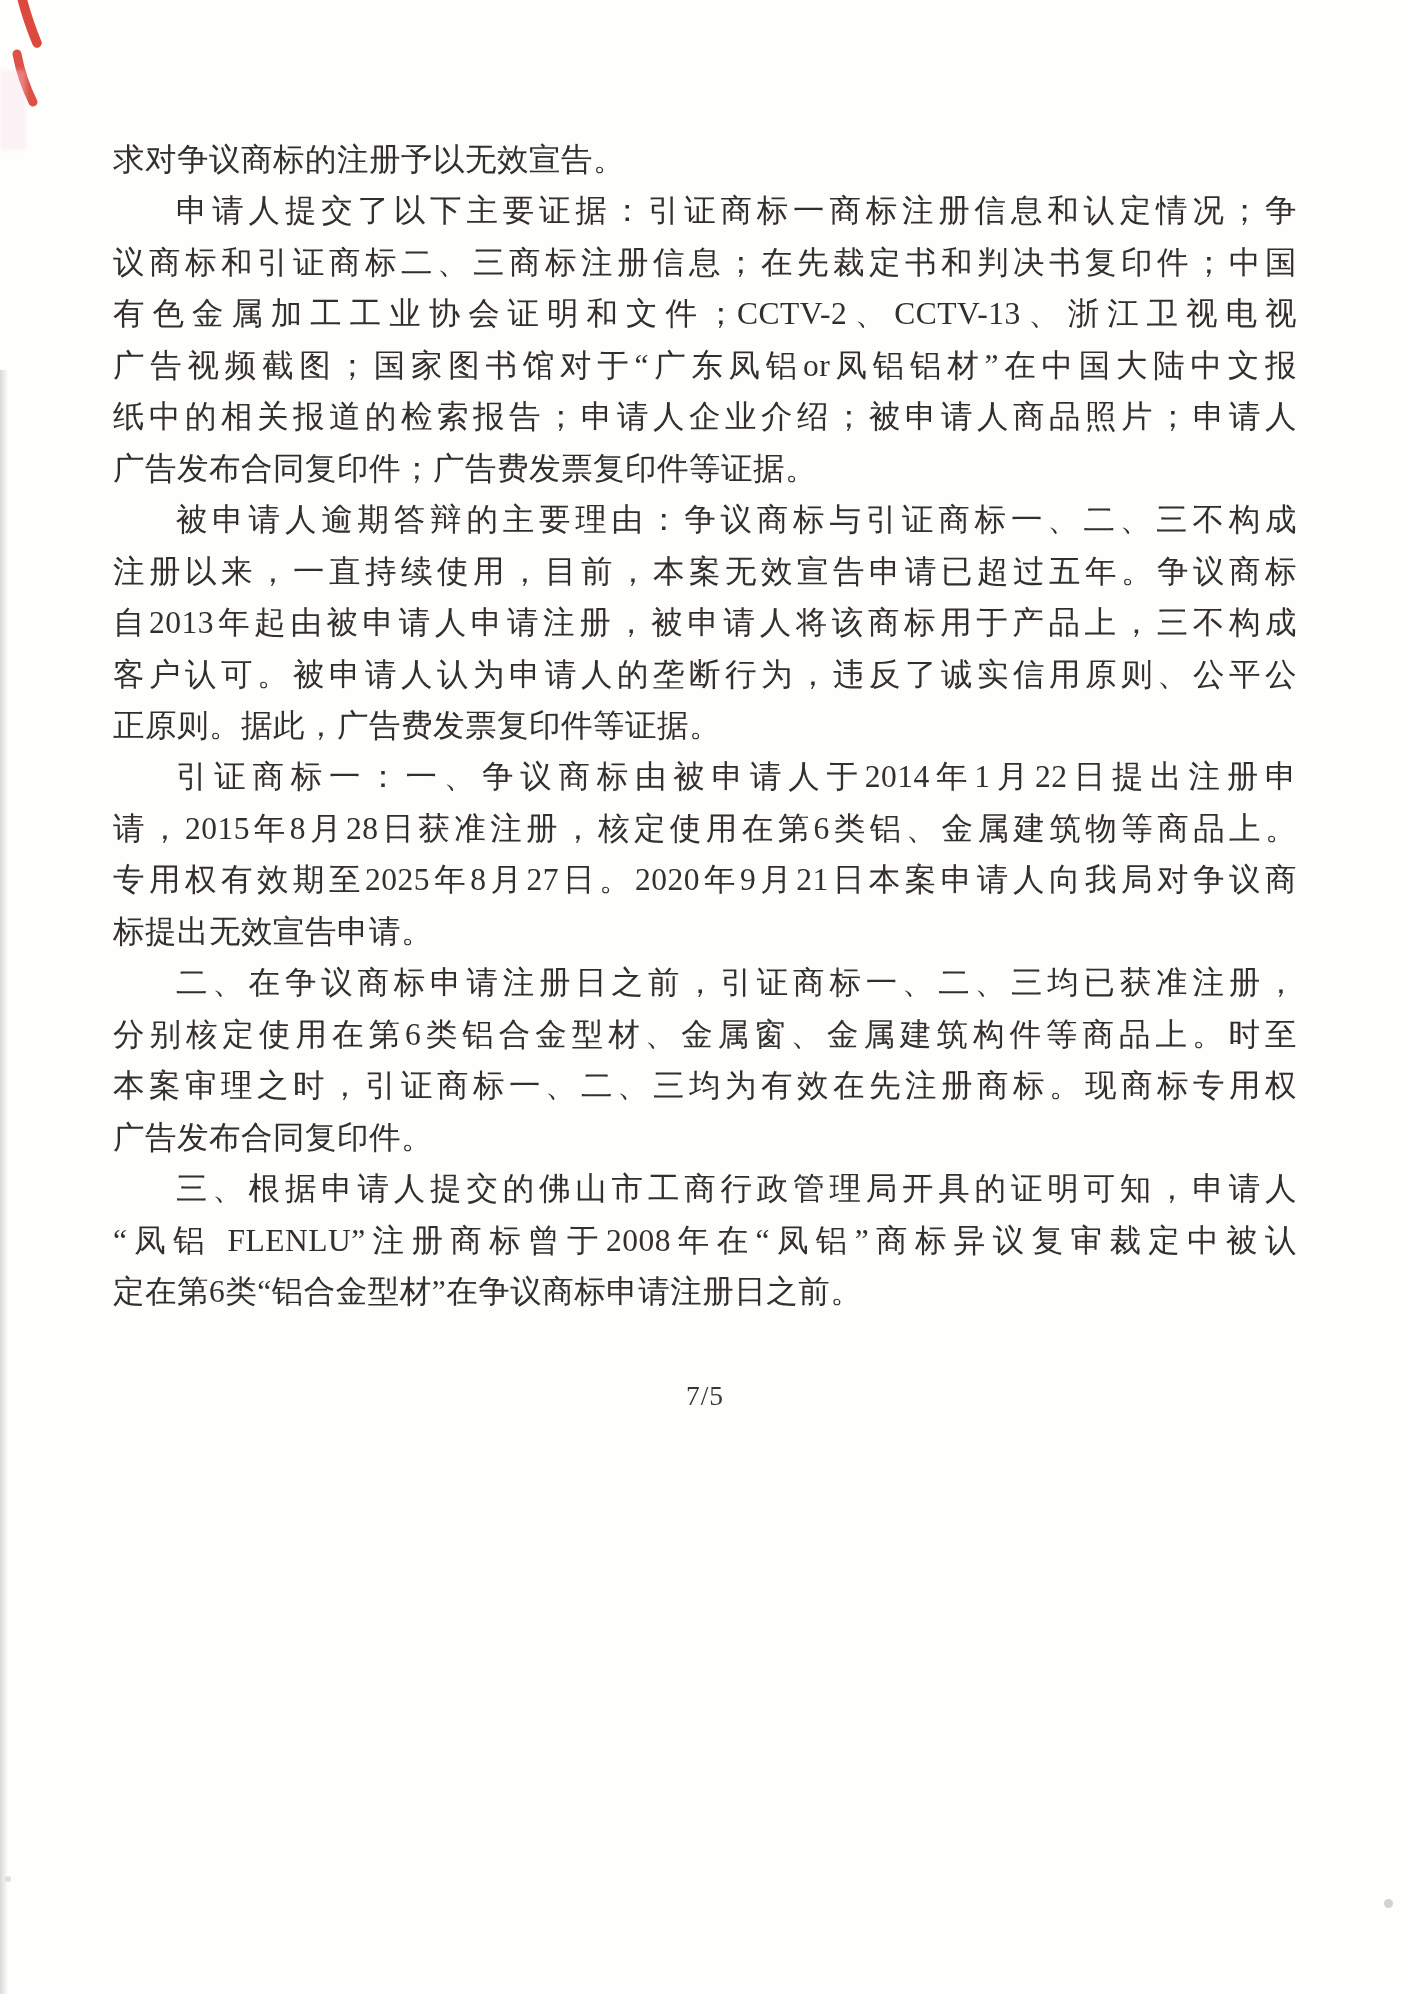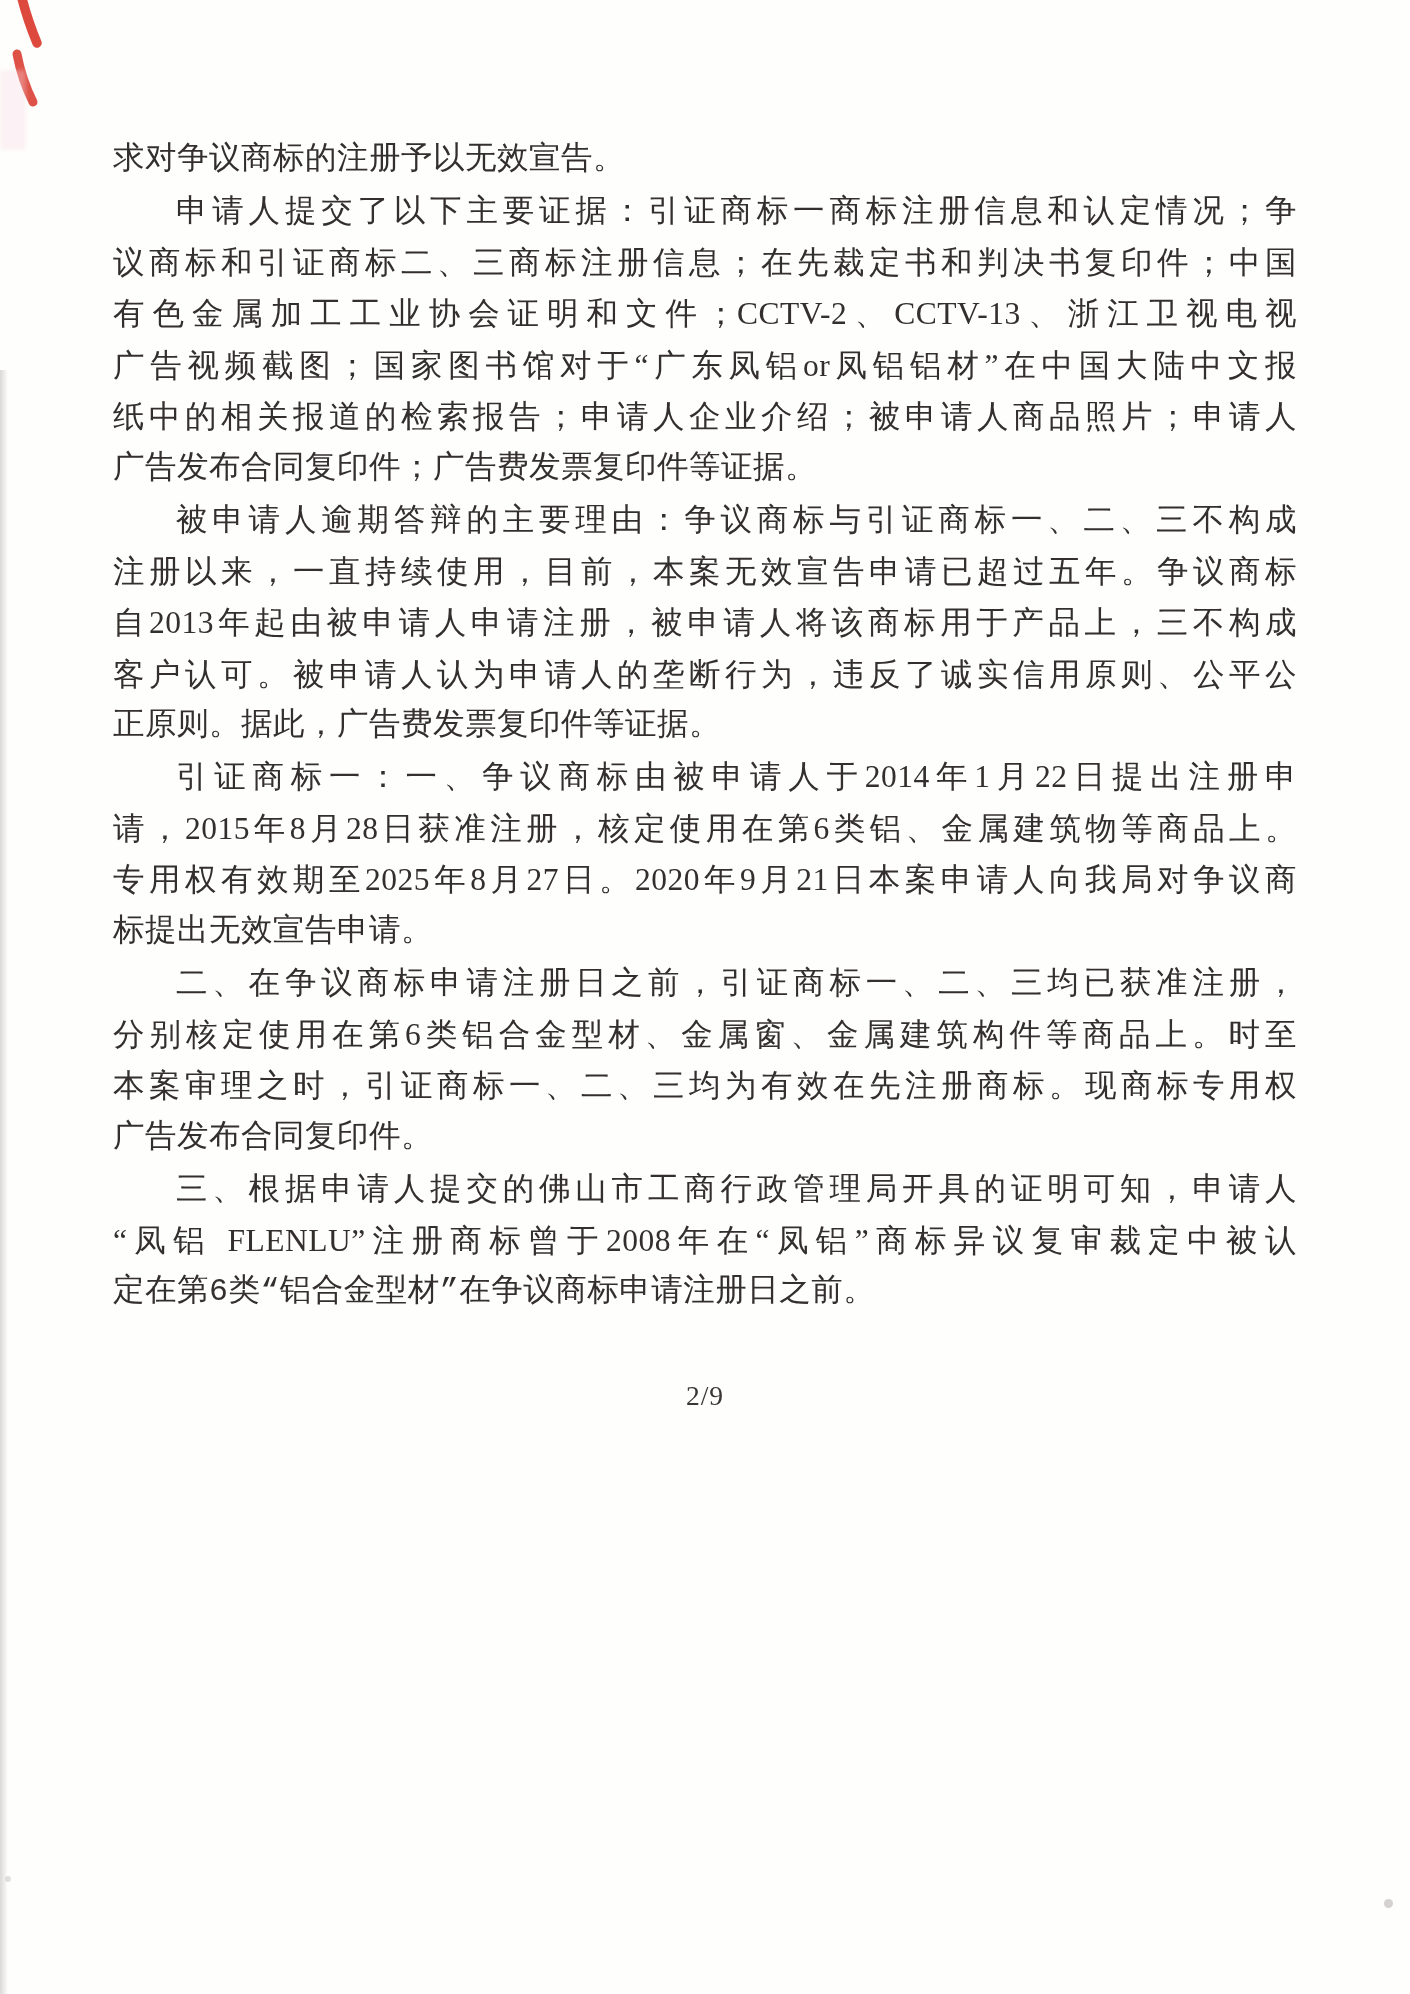--- a/index.html
+++ b/index.html
@@ -48,21 +48,20 @@
     color: #332f2d;
     letter-spacing: 0.5px;
   }
   .line {
     text-align: justify;
     text-align-last: justify;
     white-space: normal;
   }
   .line.short {
     text-align-last: left;
-    font-family: Liberation Mono, monospace;
   }
   .line.indent {
     text-indent: 63px;
   }
   .page-number {
     position: absolute;
     top: 1380px;
     left: 113px;
     width: 1184px;
     text-align: center;
@@ -121,17 +120,17 @@
       <div class="line short">标提出无效宣告申请。</div>
       <div class="line indent">二、在争议商标申请注册日之前，引证商标一、二、三均已获准注册，</div>
       <div class="line">分别核定使用在第6类铝合金型材、金属窗、金属建筑构件等商品上。时至</div>
       <div class="line">本案审理之时，引证商标一、二、三均为有效在先注册商标。现商标专用权</div>
       <div class="line short">广告发布合同复印件。</div>
       <div class="line indent">三、根据申请人提交的佛山市工商行政管理局开具的证明可知，申请人</div>
       <div class="line">“凤铝 FLENLU”注册商标曾于2008年在“凤铝”商标异议复审裁定中被认</div>
       <div class="line short">定在第6类“铝合金型材”在争议商标申请注册日之前。</div>
     </div>
 
-  <div class="page-number">2/9</div>
+  <div class="page-number">7/5</div>
 
   <div class="speck speck-br"></div>
   <div class="speck speck-bl"></div>
 </div>
 
 </body></html>

